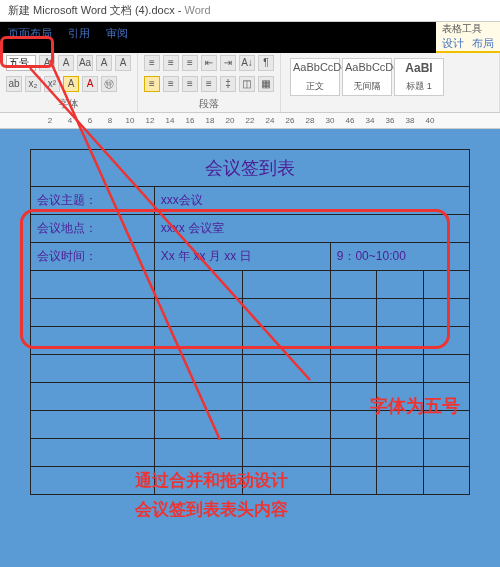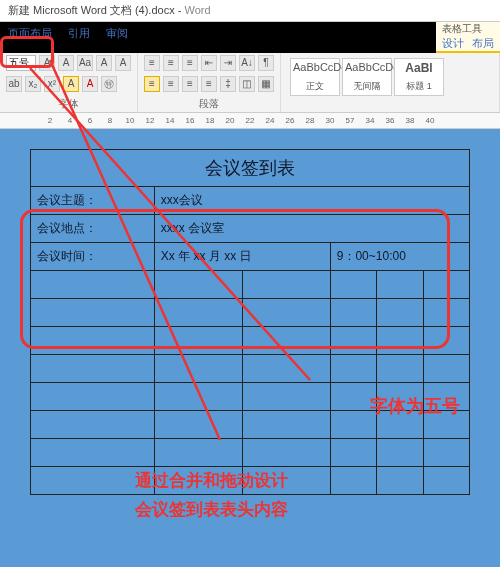--- a/index.html
+++ b/index.html
@@ -23,21 +23,21 @@
   .hl-fontsize { left: 0px; top: 36px; width: 54px; height: 32px; }
   .styles { display: flex; gap: 2px; padding: 3px; }
   .style-card { border: 1px solid #ccc; background: #fff; width: 50px; height: 38px; text-align: center; font-size: 9px; padding: 2px; display: flex; flex-direction: column; justify-content: space-between; }
   .style-card .sample { font-size: 11px; }
   .style-card.big .sample { font-size: 12px; font-weight: bold; }
   .ruler { height: 16px; background: #f8f8f8; border-bottom: 1px solid #ccc; display: flex; align-items: center; font-size: 8px; color: #666; overflow: hidden; padding-left: 40px; }
   .ruler span { display: inline-block; width: 20px; text-align: center; }
   .doc-area { background: #5b9bd5; height: 460px; padding: 20px 30px; position: relative; }
   .table-wrap { position: relative; z-index: 1; }
   .meeting-table { border-collapse: collapse; width: 100%; background: transparent; }
-  .meeting-table td { border: 1px solid #222; height: 28px; font-size: 12px; padding: 2px 6px; color: #0f172a; }
+  .meeting-table td { border: 1px solid #222; height: 28px; font-size: 12px; padding: 2px 6px; color: #4c1d95; }
   .meeting-table .title-cell { text-align: center; font-size: 18px; font-family: SimSun, serif; padding: 6px; }
   .annot { position: absolute; color: #e33; font-weight: bold; z-index: 3; }
   .annot.a1 { right: 40px; top: 265px; font-size: 18px; }
   .annot.a2 { left: 135px; top: 320px; font-size: 17px; line-height: 1.7; margin-top: 18px; }
   .hl-header { left: 20px; top: 80px; width: 430px; height: 140px; border-radius: 14px; z-index: 2; }
   svg.lines { position: absolute; left: 0; top: 0; width: 500px; height: 567px; pointer-events: none; z-index: 5; }
 </style>
 </head>
 <body>
 
@@ -131,21 +131,21 @@
     <span>12</span>
     <span>14</span>
     <span>16</span>
     <span>18</span>
     <span>20</span>
     <span>22</span>
     <span>24</span>
     <span>26</span>
     <span>28</span>
     <span>30</span>
-    <span>57</span>
+    <span>46</span>
     <span>34</span>
     <span>36</span>
     <span>38</span>
     <span>40</span>
   </div>
 
 <div class="doc-area">
   <div class="table-wrap">
     <table class="meeting-table">
       <tbody>

